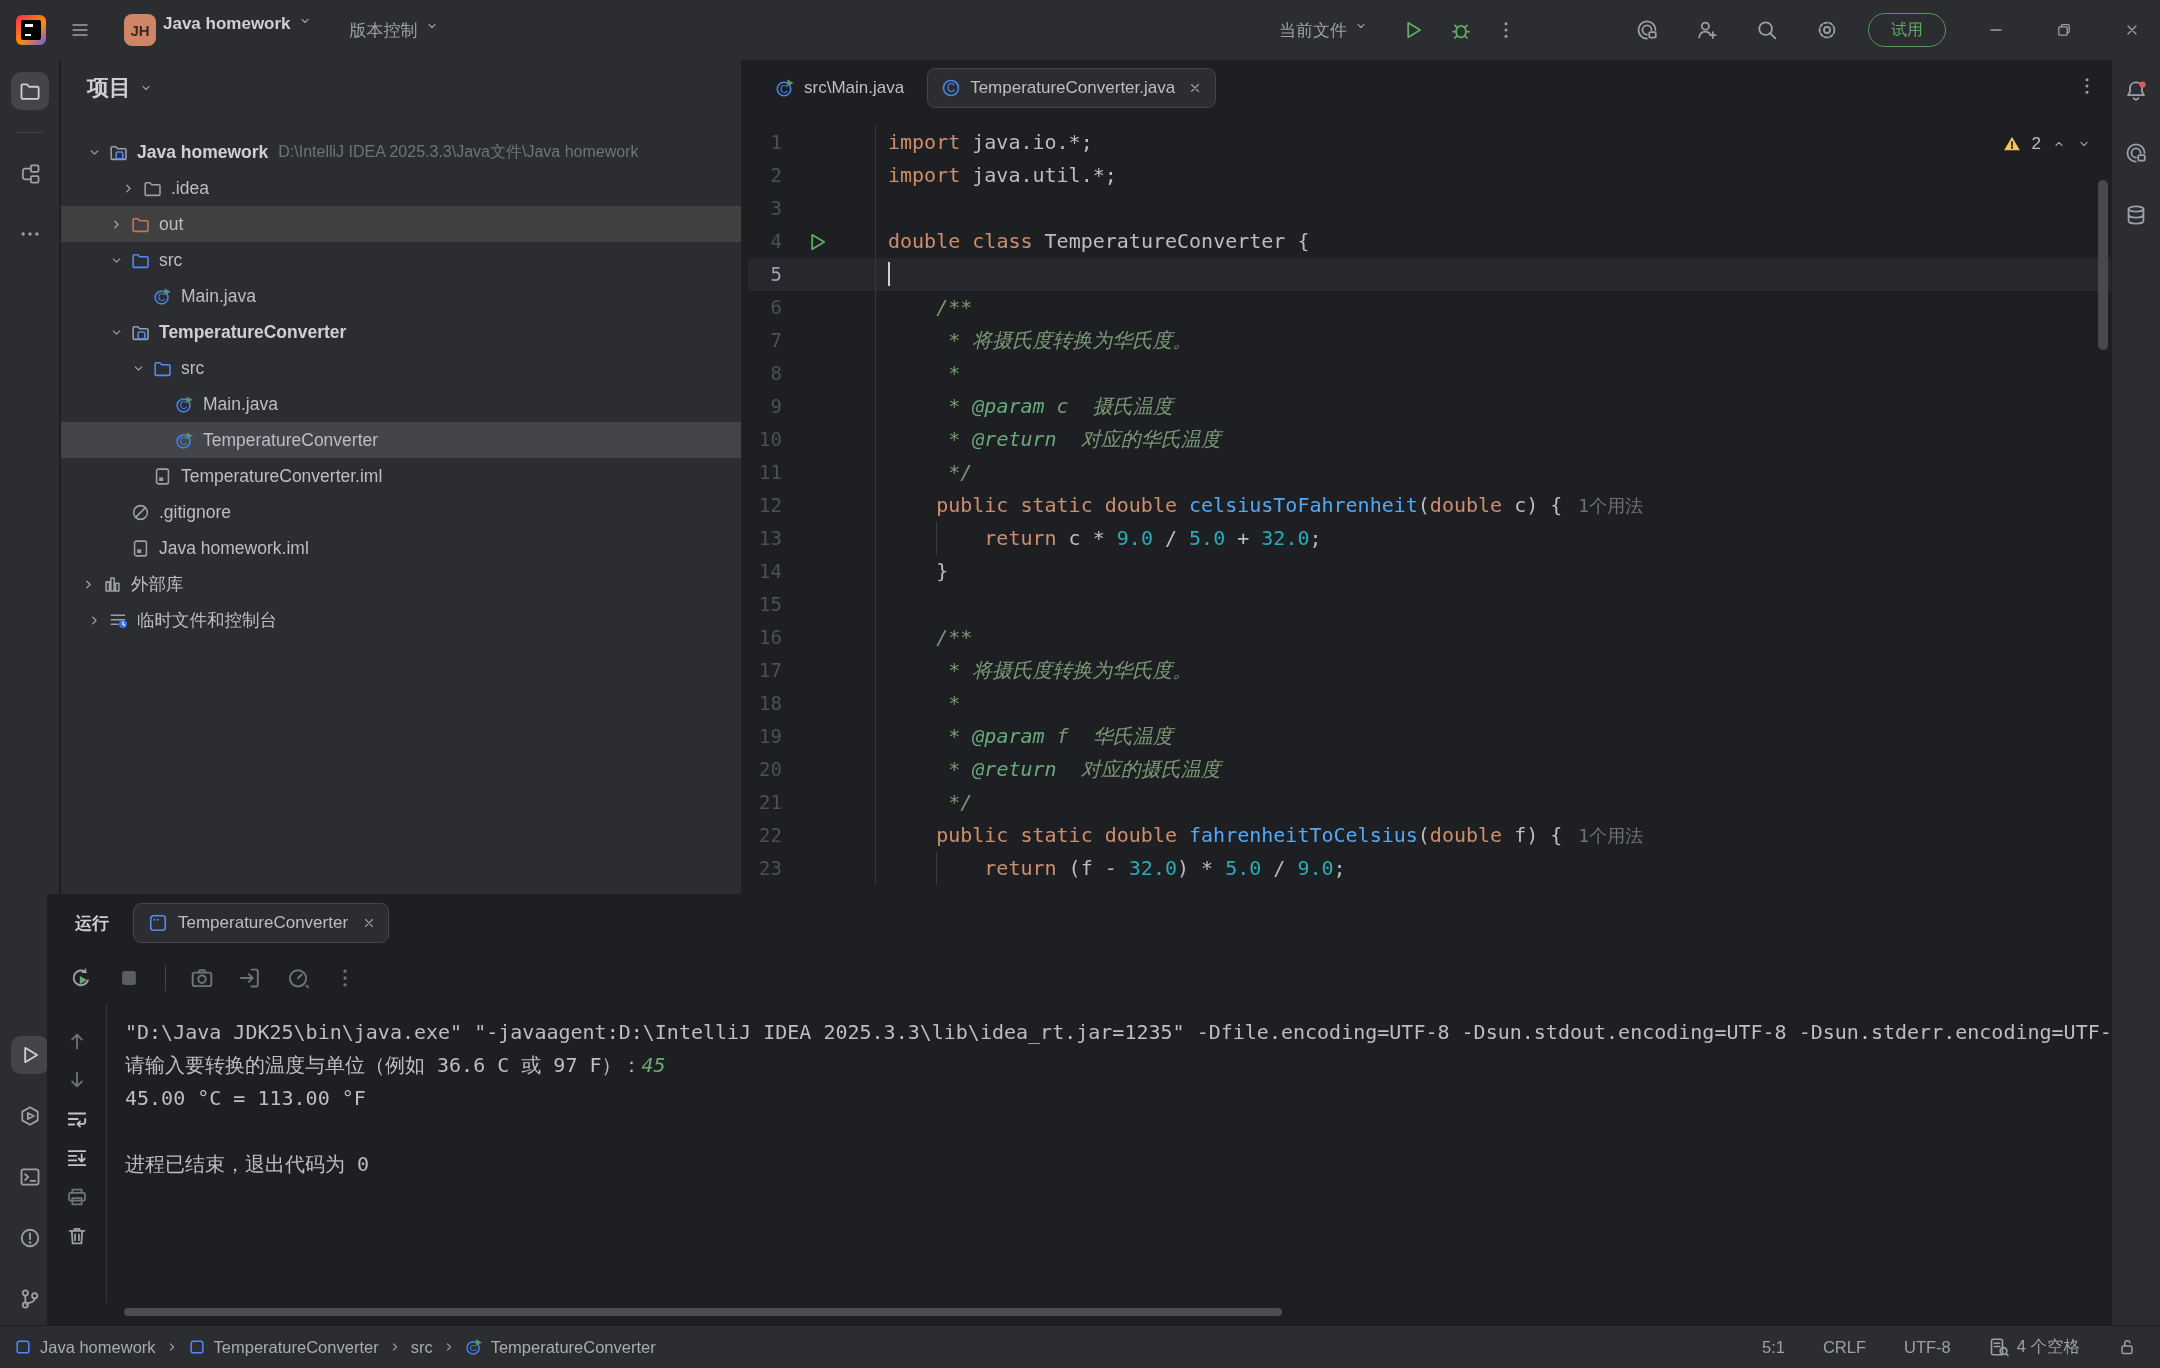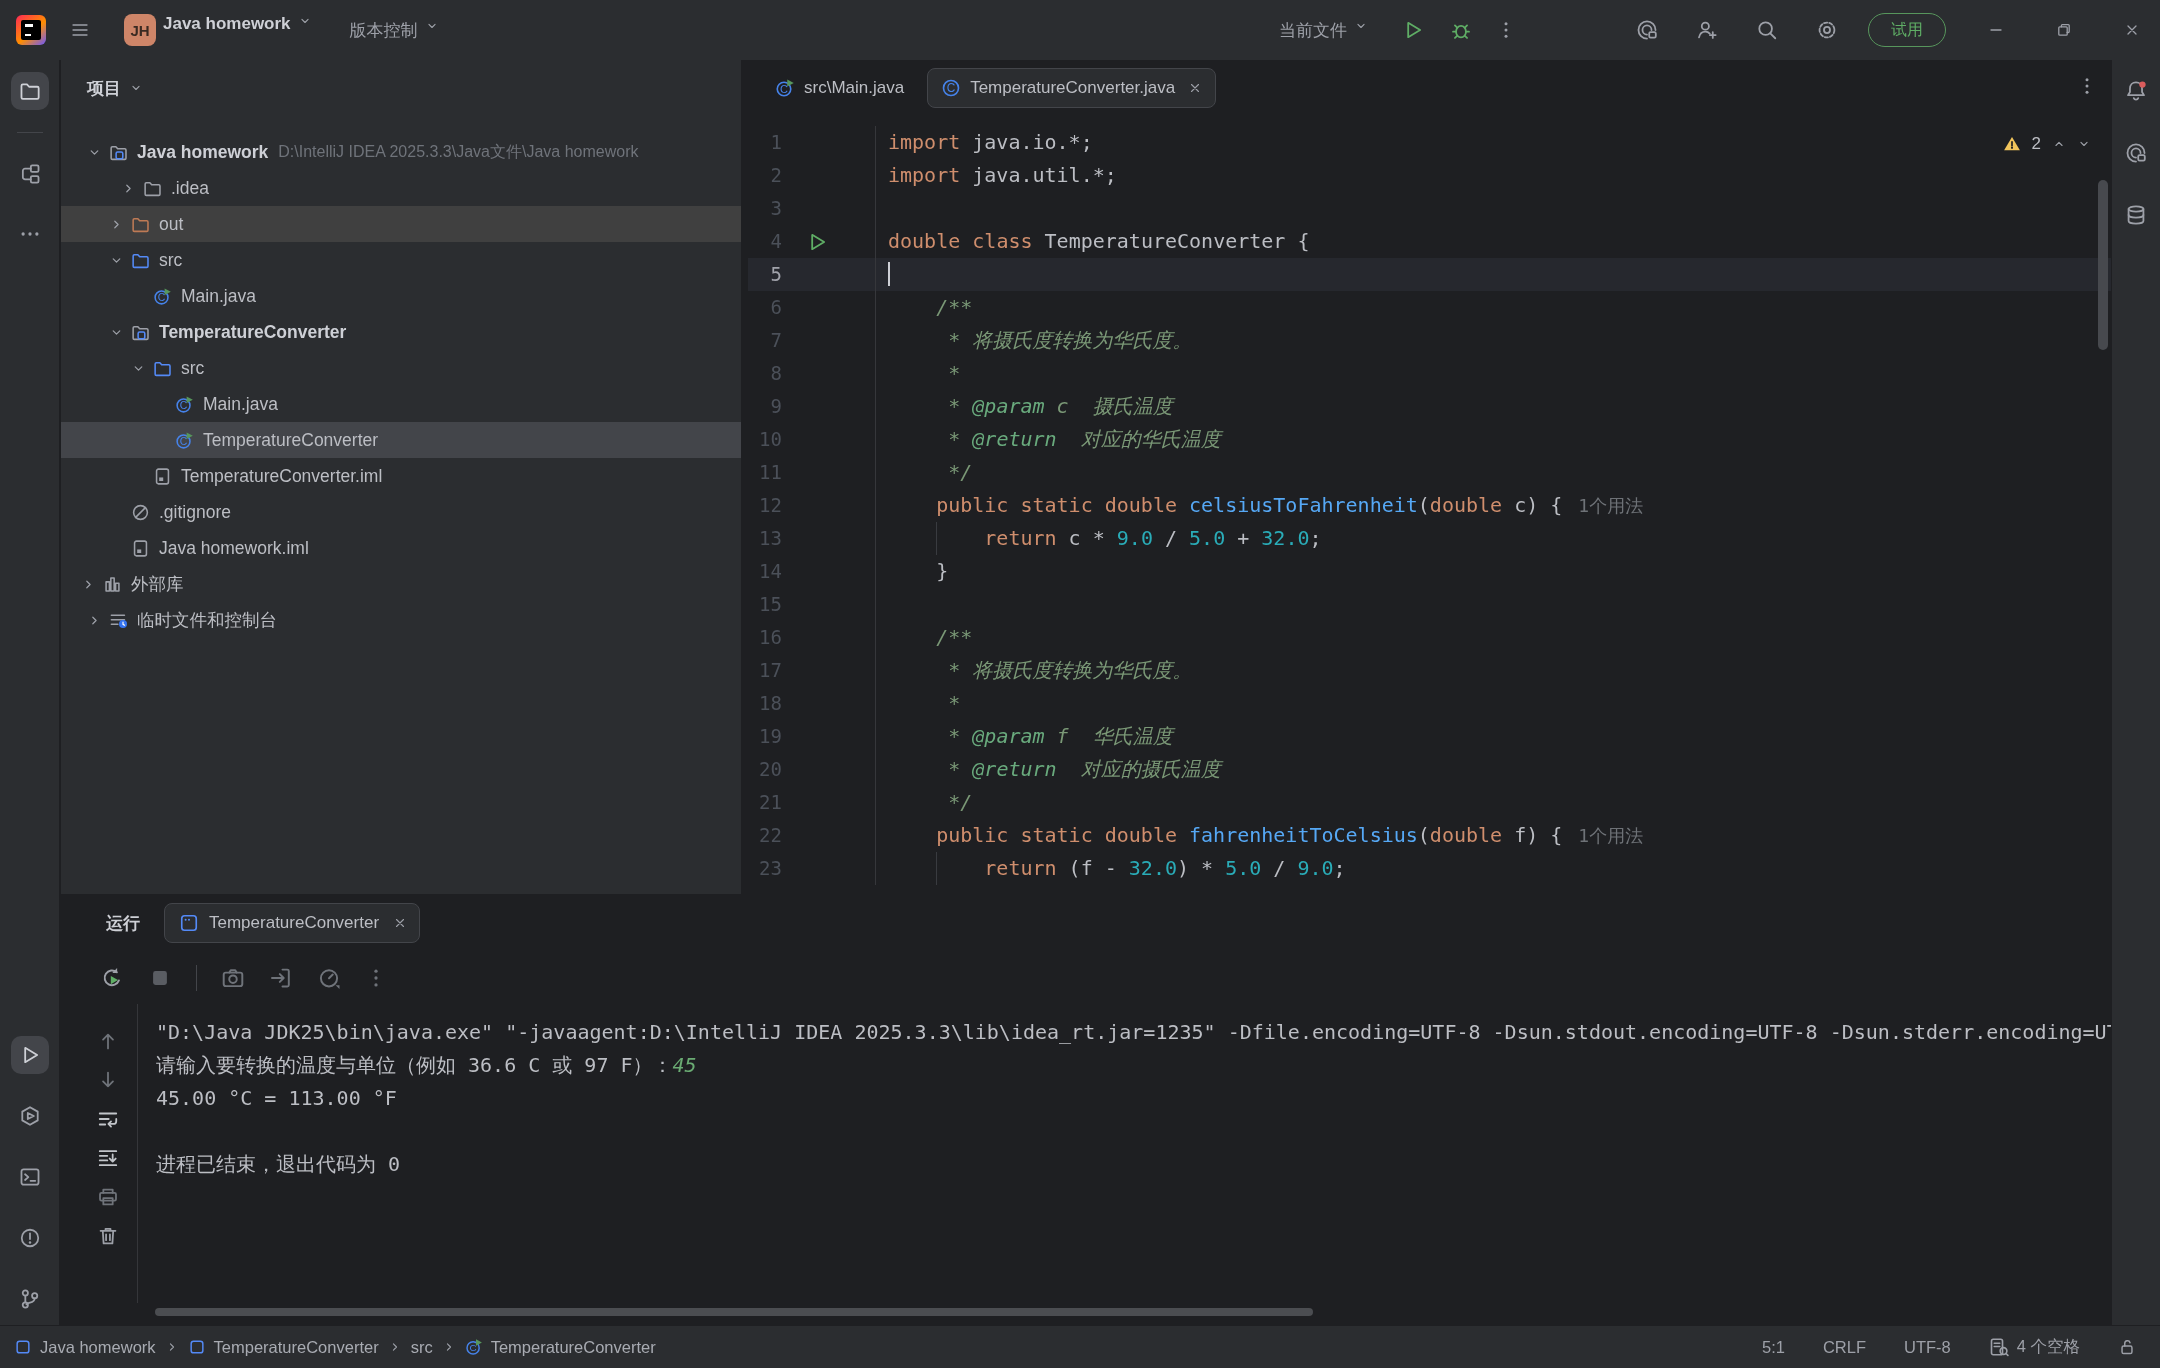--- a/index.html
+++ b/index.html
@@ -37,21 +37,21 @@
   .strip-btn.active .ico { color:#ced0d6; }
   .ls-top { padding-top:12px; display:flex; flex-direction:column; gap:22px; }
   .ls-div { width:26px; height:1px; background:#43454a; margin:0 auto; }
   .ls-bottom { position:absolute; top:976px; left:0; right:0; display:flex; flex-direction:column; gap:23px; }
   .rightstrip { position:absolute; right:0; top:60px; width:49px; bottom:43px; background:#2b2d30;
     border-left:1px solid #1e1f22; padding-top:12px; display:flex; flex-direction:column; gap:24px; }
 
   
   .project { position:absolute; left:61px; top:60px; width:680px; height:834px; background:#2b2d30; }
   .pp-header { height:56px; display:flex; align-items:center; gap:8px; padding-left:26px;
-    color:#ced0d6; font-size:17px; font-weight:600; }
+    color:#ced0d6; font-size:22px; font-weight:600; }
   .tree { padding-top:18px; font-size:17.5px; }
   .tree-row { height:36px; display:flex; align-items:center; white-space:nowrap; overflow:hidden; }
   .tree-row.sel { background:#43454a; }
   .tree-row.warm { background:#404040; }
   .tree-chev { width:22px; display:inline-flex; justify-content:center; flex:none; }
   .tree-ico { width:26px; display:inline-flex; justify-content:center; flex:none; }
   .tree-label { margin-left:6px; color:#bcbec4; }
   .tree-label.bold { color:#ced0d6; font-weight:600; }
   .tree-path { margin-left:10px; color:#6f737a; font-size:16px; }
   .c-blue { color:#548af7; } .c-orange { color:#be7a55; } .c-gray { color:#9da0a8; }
@@ -78,21 +78,21 @@
   .codetxt { padding-left:12px; }
   .caret { display:inline-block; width:2px; height:24px; background:#ced0d6; vertical-align:-5px; }
   .guide { position:absolute; left:188px; top:0; bottom:0; width:1px; background:#393b40; }
   .tk-kw{color:#cf8e6d} .tk-plain{color:#bcbec4} .tk-method{color:#56a8f5} .tk-num{color:#2aacb8}
   .tk-doc{color:#7a9876;font-style:italic} .tk-tag{color:#69aa7d;font-style:italic}
   .tk-hint{color:#6e7277;font-size:18px;margin-left:16px;font-style:normal}
   .vthumb { position:absolute; right:3px; top:120px; width:10px; height:170px;
     background:#47494e; border-radius:5px; }
 
   
-  .runpanel { position:absolute; left:78px; top:894px; right:49px; height:431px; background:#1e1f22; }
+  .runpanel { position:absolute; left:47px; top:894px; right:49px; height:431px; background:#1e1f22; }
   .rp-header { height:58px; display:flex; align-items:center; padding-left:28px; gap:24px; }
   .rp-title { font-size:17px; font-weight:700; color:#ced0d6; }
   .rp-tab { height:40px; display:flex; align-items:center; gap:10px; padding:0 12px 0 14px;
     background:#2b2d30; border:1px solid #43454a; border-radius:8px; font-size:17px; }
   .rp-toolbar { height:52px; display:flex; align-items:center; padding-left:22px; gap:24px; }
   .tool-sep { width:1px; height:26px; background:#43454a; }
   .rp-body { position:absolute; top:110px; left:0; right:0; bottom:22px; }
   .rp-gutter { position:absolute; left:0; top:0; bottom:0; width:60px; border-right:1px solid #35363a;
     display:flex; flex-direction:column; align-items:center; gap:17px; padding-top:26px; }
   .console { position:absolute; left:61px; right:0; top:0; bottom:0; overflow:hidden;

